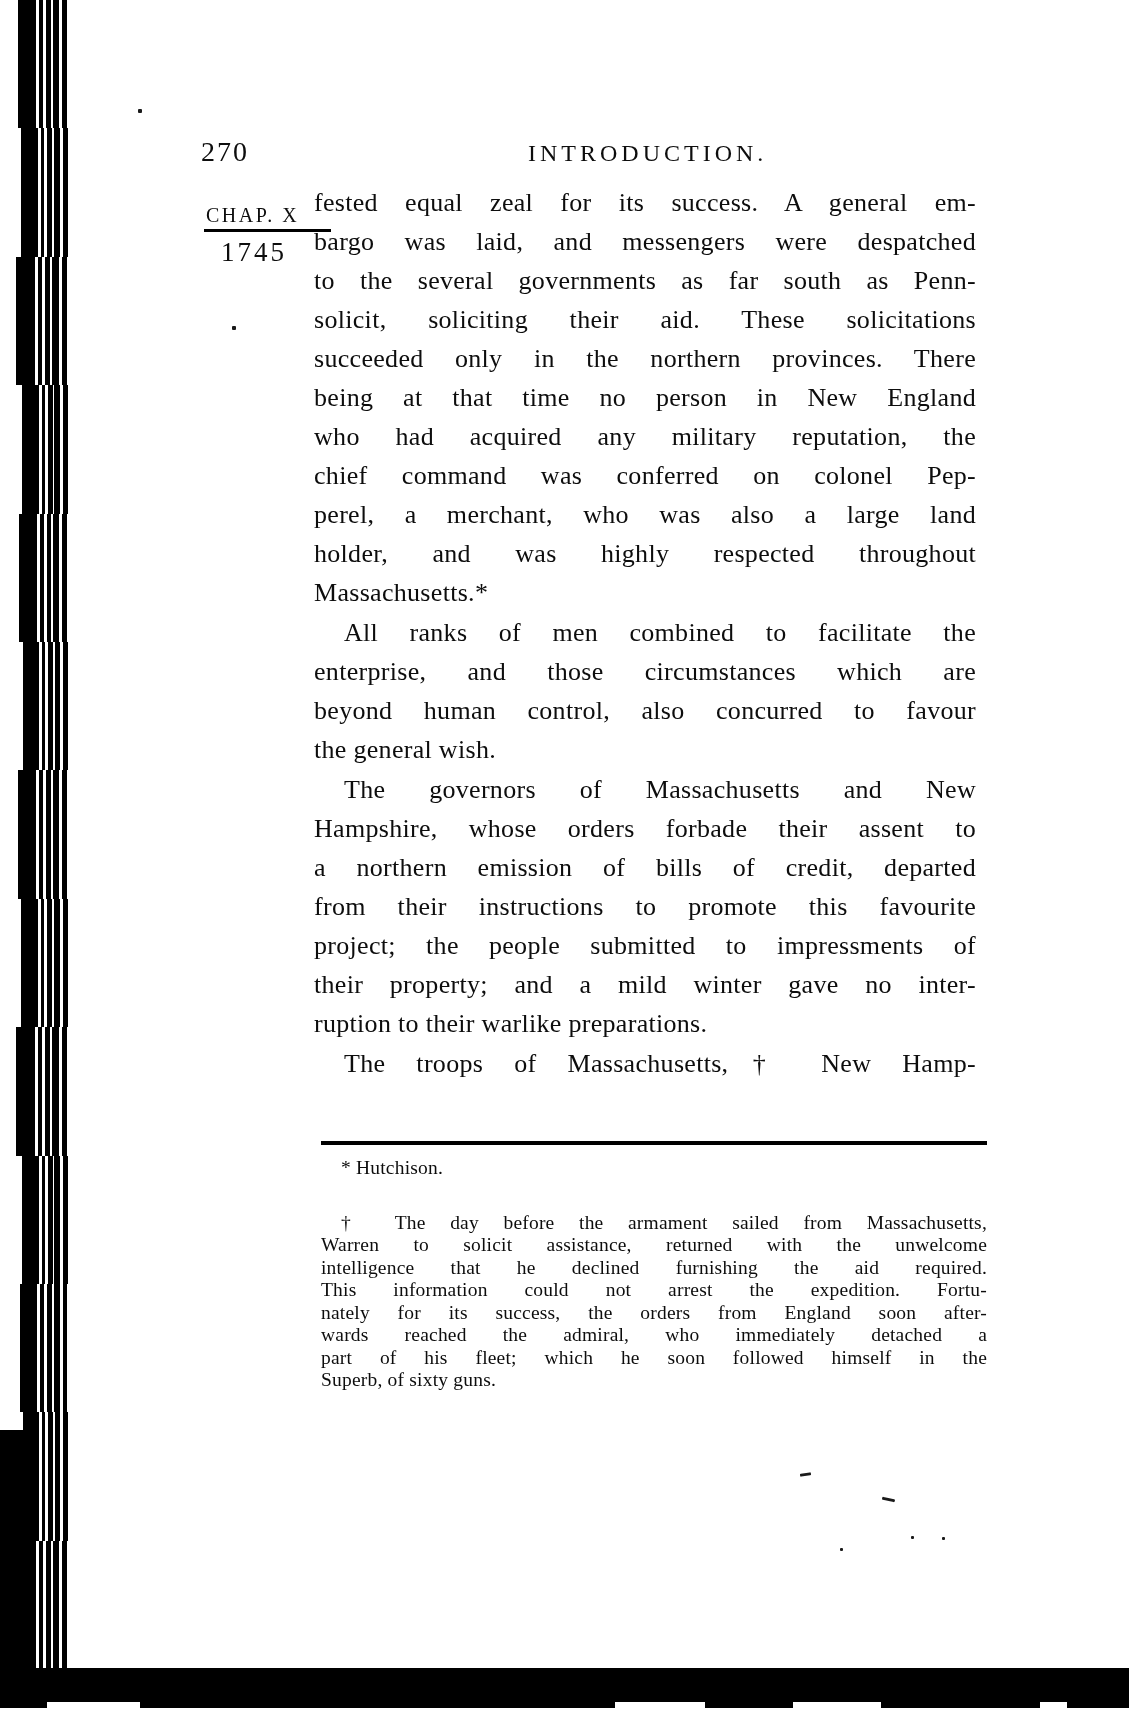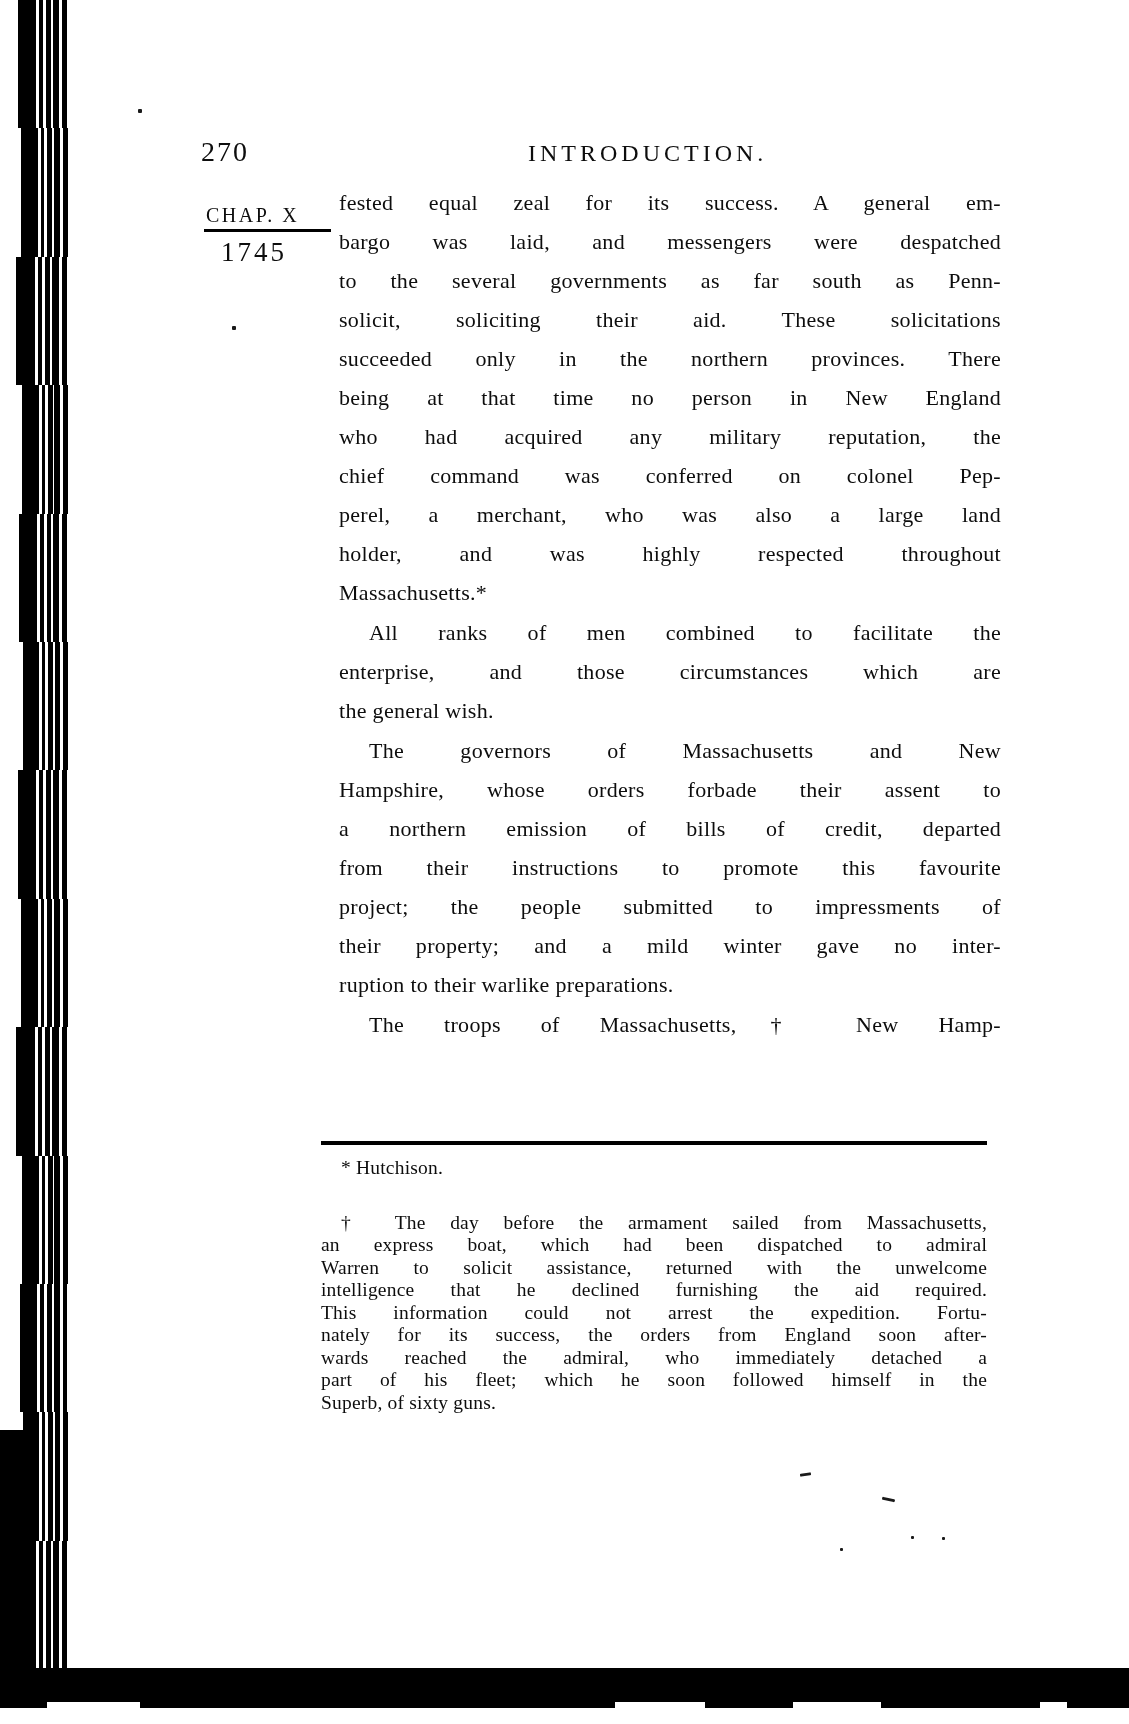--- a/index.html
+++ b/index.html
@@ -34,22 +34,22 @@
   .pagenum { position:absolute; left:201px; top:136px; font-size:28px; letter-spacing:2px; }
   .runhead { position:absolute; left:508px; top:140px; font-size:24px; letter-spacing:4px;margin-left:20px; }
 
   
   .chap { position:absolute; left:206px; top:204px; font-size:20px; letter-spacing:2.5px;text-align:right; }
   .chaprule { position:absolute; left:204px; top:229px; width:127px; height:3px; background:#000; }
   .year { position:absolute; left:221px; top:237px; font-size:27px; letter-spacing:3px;text-align:center; }
 
   
   .body {
-    position:absolute; left:339px; top:183px; width:662px;
-    font-size:22px; line-height:39px; letter-spacing:0.3px;
+    position:absolute; left:314px; top:183px; width:662px;
+    font-size:26px; line-height:39px; letter-spacing:0.3px;
   }
   .line { text-align:justify; text-align-last:justify; }
   .line.last { text-align-last:left; }
   .line.ind { text-indent:30px; }
   .line.para { margin-top:1px; }
 
   
   .fnrule { position:absolute; left:321px; top:1141px; width:666px; height:3.5px; background:#000; }
   .footnotes {
     position:absolute; left:321px; top:1157px; width:666px;
@@ -111,37 +111,37 @@
       <div class="line">solicit, soliciting their aid.  These solicitations</div>
       <div class="line">succeeded only in the northern provinces.  There</div>
       <div class="line">being at that time no person in New England</div>
       <div class="line">who had acquired any military reputation, the</div>
       <div class="line">chief command was conferred on colonel Pep-</div>
       <div class="line">perel, a merchant, who was also a large land</div>
       <div class="line">holder, and was highly respected throughout</div>
       <div class="line last">Massachusetts.*</div>
       <div class="line ind para">All ranks of men combined to facilitate the</div>
       <div class="line">enterprise, and those circumstances which are</div>
+      <div class="line">beyond human control, also concurred to favour</div>
       <div class="line last">the general wish.</div>
       <div class="line ind para">The governors of Massachusetts and New</div>
       <div class="line">Hampshire, whose orders forbade their assent to</div>
       <div class="line">a northern emission of bills of credit, departed</div>
       <div class="line">from their instructions to promote this favourite</div>
       <div class="line">project; the people submitted to impressments of</div>
       <div class="line">their property; and a mild winter gave no inter-</div>
       <div class="line last">ruption to their warlike preparations.</div>
       <div class="line ind para">The troops of Massachusetts,† New Hamp-</div>
     </div>
 
   <div class="fnrule"></div>
   <div class="footnotes">
 
   <div class="fnline ind last">* Hutchison.</div>
       <div class="fnline ind gap">† The day before the armament sailed from Massachusetts,</div>
-      <div class="fnline">an express boat, which had been dispatched to admiral</div>
       <div class="fnline">Warren to solicit assistance, returned with the unwelcome</div>
       <div class="fnline">intelligence that he declined furnishing the aid required.</div>
       <div class="fnline">This information could not arrest the expedition.  Fortu-</div>
       <div class="fnline">nately for its success, the orders from England soon after-</div>
       <div class="fnline">wards reached the admiral, who immediately detached a</div>
       <div class="fnline">part of his fleet; which he soon followed himself in the</div>
       <div class="fnline last">Superb, of sixty guns.</div>
     </div>
 
 </div>

